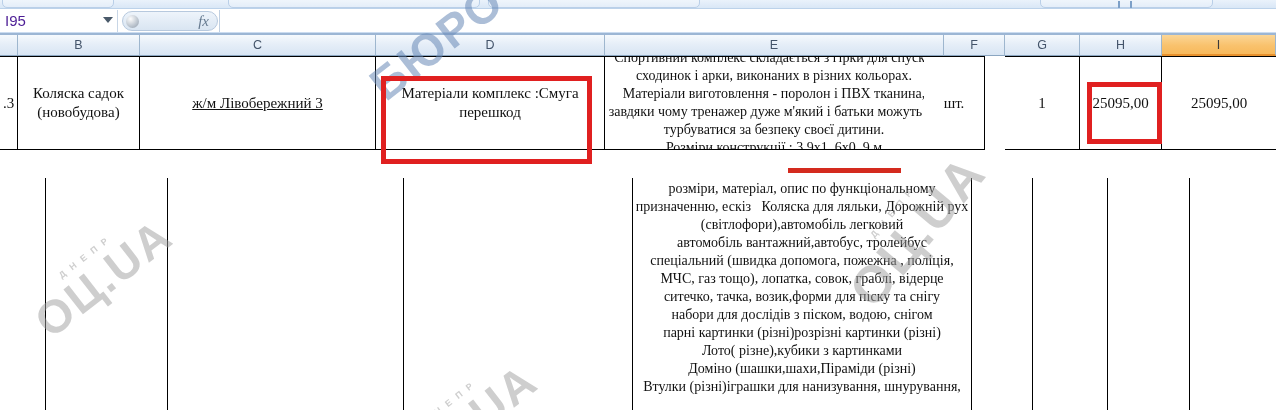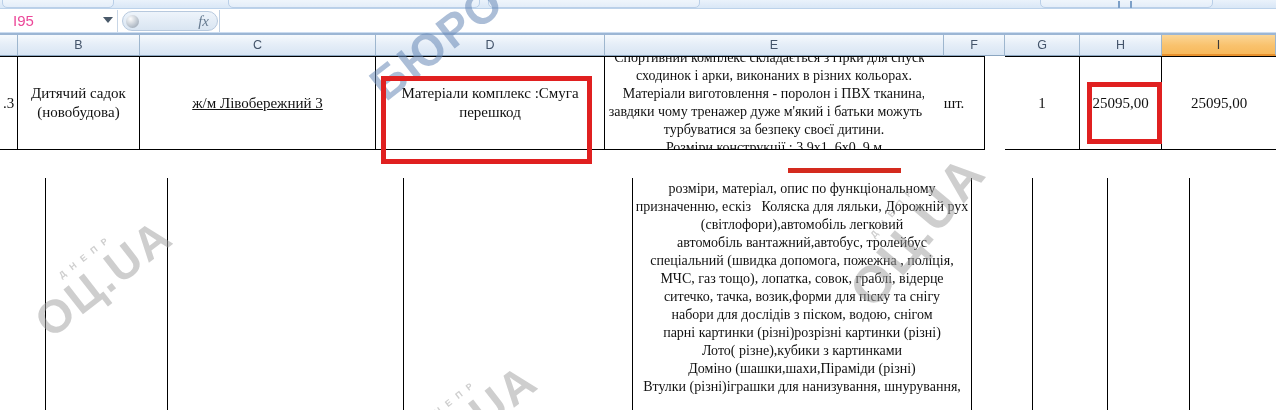--- a/index.html
+++ b/index.html
@@ -11,21 +11,21 @@
   .ribbon { position:absolute; left:0; top:0; width:1276px; height:9px;
             background:linear-gradient(#eaf2fb,#d9e7f6); border-bottom:1px solid #bcd2ea; }
   .rgroup { position:absolute; top:-14px; height:22px; border:1px solid #b9cfe8;
             border-radius:5px; background:rgba(255,255,255,.25); }
   .rtick  { position:absolute; top:1px; width:2px; height:7px; background:#7da0c8; }
 
   
   .formula-row { position:absolute; left:0; top:10px; width:1276px; height:22px; background:#fff; }
   .name-box { position:absolute; left:0; top:0; width:118px; height:22px; background:#fff;
               border-right:1px solid #c8d6e6; }
-  .name-box .ref { position:absolute; left:5px; top:2px; font-size:15px; color:#ec4899;margin-left:8px; }
+  .name-box .ref { position:absolute; left:5px; top:2px; font-size:15px; color:#4c1d95; }
   .name-drop { position:absolute; right:4px; top:7px; width:0; height:0;
                border-left:5px solid transparent; border-right:5px solid transparent;
                border-top:6px solid #4a5a6a; }
   .fx-pill { position:absolute; left:122px; top:1px; width:96px; height:20px;
              border:1px solid #b7c9de; border-radius:10px 10px 10px 10px;
              background:linear-gradient(#eef4fb,#d9e5f2); }
   .pill-dot { position:absolute; left:3px; top:3px; width:13px; height:13px; border-radius:50%;
               background:radial-gradient(circle at 35% 30%, #fdfdfd, #bac3cd 60%, #8e99a6); }
   .fx-glyph { position:absolute; right:8px; top:1px; font-family:"Liberation Serif",serif;
               font-style:italic; font-size:15px; color:#667a90; }
@@ -104,21 +104,21 @@
   <div class="chead" style="left:18px;  width:122px;">B</div>
   <div class="chead" style="left:140px; width:236px;">C</div>
   <div class="chead" style="left:376px; width:229px;">D</div>
   <div class="chead" style="left:605px; width:339px;">E</div>
   <div class="chead" style="left:944px; width:61px;">F</div>
   <div class="chead" style="left:1005px; width:75px;">G</div>
   <div class="chead" style="left:1080px; width:82px;">H</div>
   <div class="chead sel" style="left:1162px; width:114px;">I</div>
 
   <div class="cell row1 t15" style="left:0; width:18px; border-left:none;">.3</div>
-  <div class="cell row1 t15" style="left:18px; width:122px;">Дитячий садок
+  <div class="cell row1 t15" style="left:18px; width:122px;">Коляска садок
 (новобудова)</div>
   <div class="cell row1 t15" style="left:140px; width:236px;text-decoration:underline;">ж/м Лівобережний 3</div>
   <div class="cell row1 t15" style="left:376px; width:229px;">Матеріали комплекс :Смуга
 перешкод</div>
   <div class="cell row1 t14" style="left:605px; width:339px;">Спортивний комплекс складається з гірки для спуску,
 сходинок і арки, виконаних в різних кольорах.
 Матеріали виготовлення - поролон і ПВХ тканина,
 завдяки чому тренажер дуже м'який і батьки можуть не
 турбуватися за безпеку своєї дитини.
 Розміри конструкції : 3.9х1, 6х0, 9 м</div>

